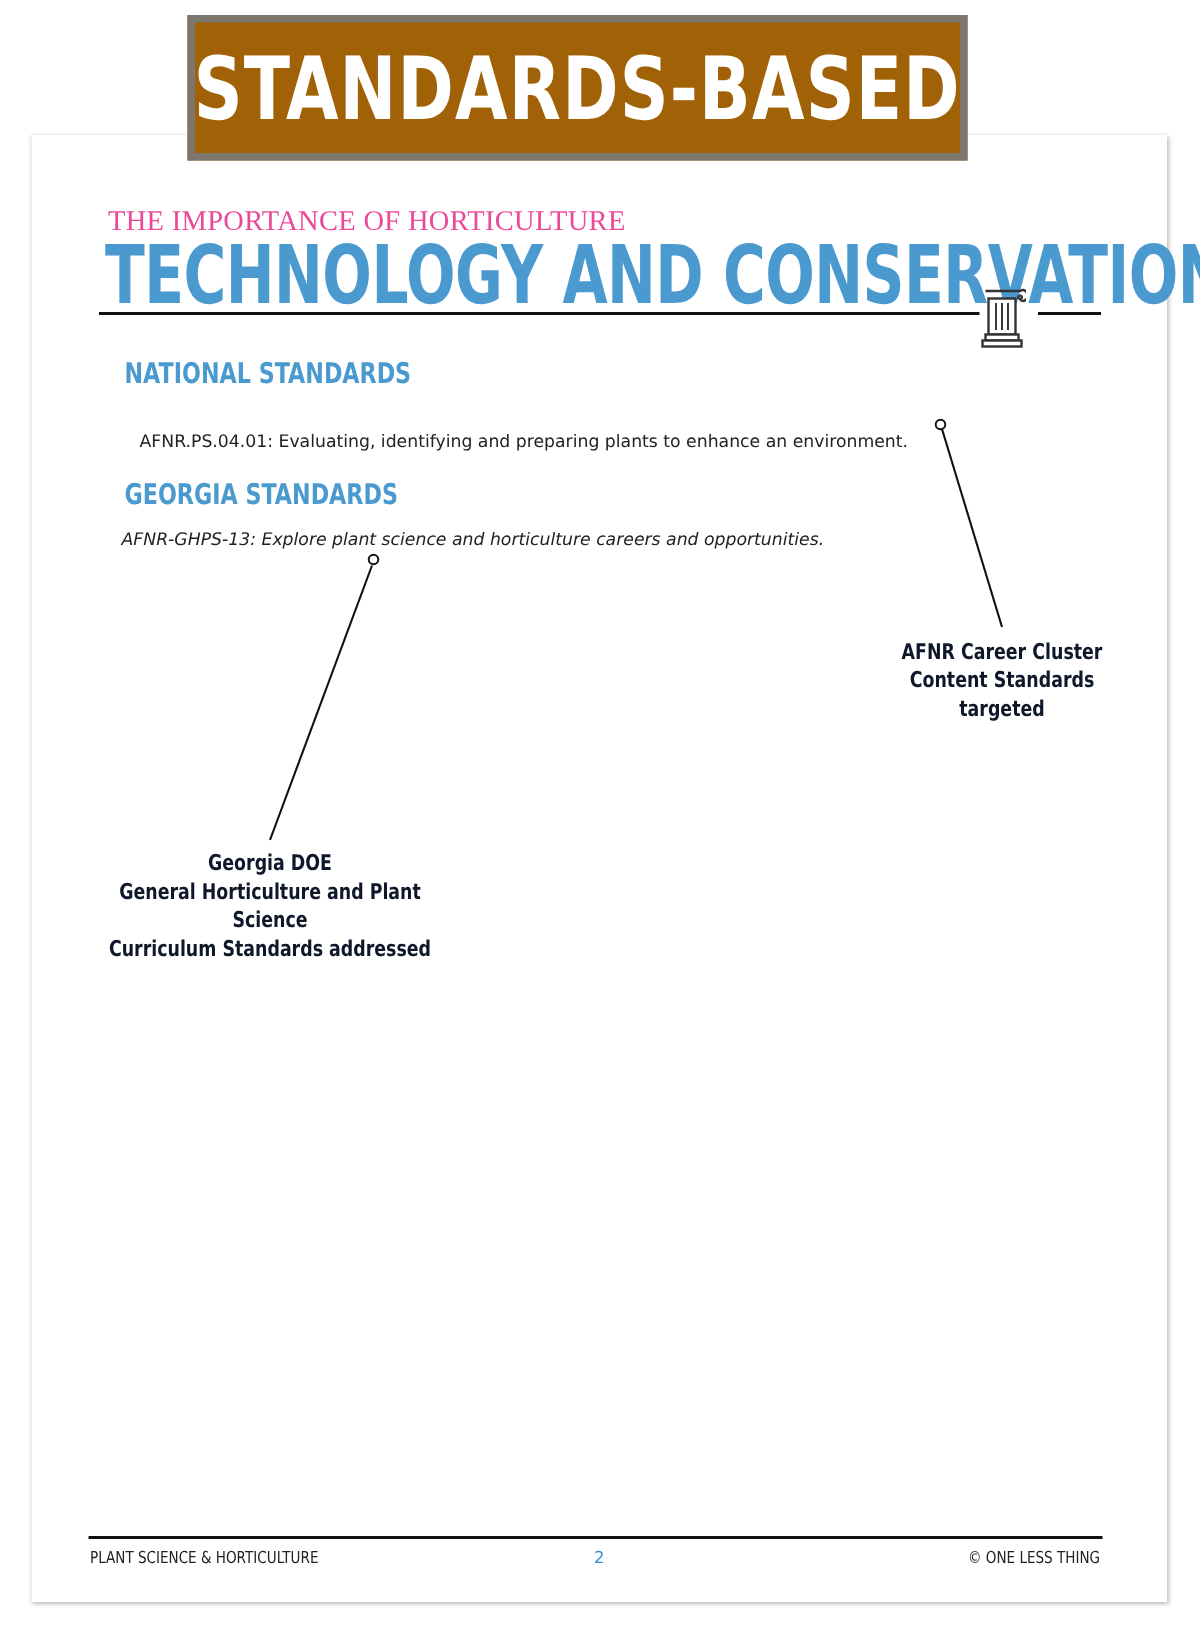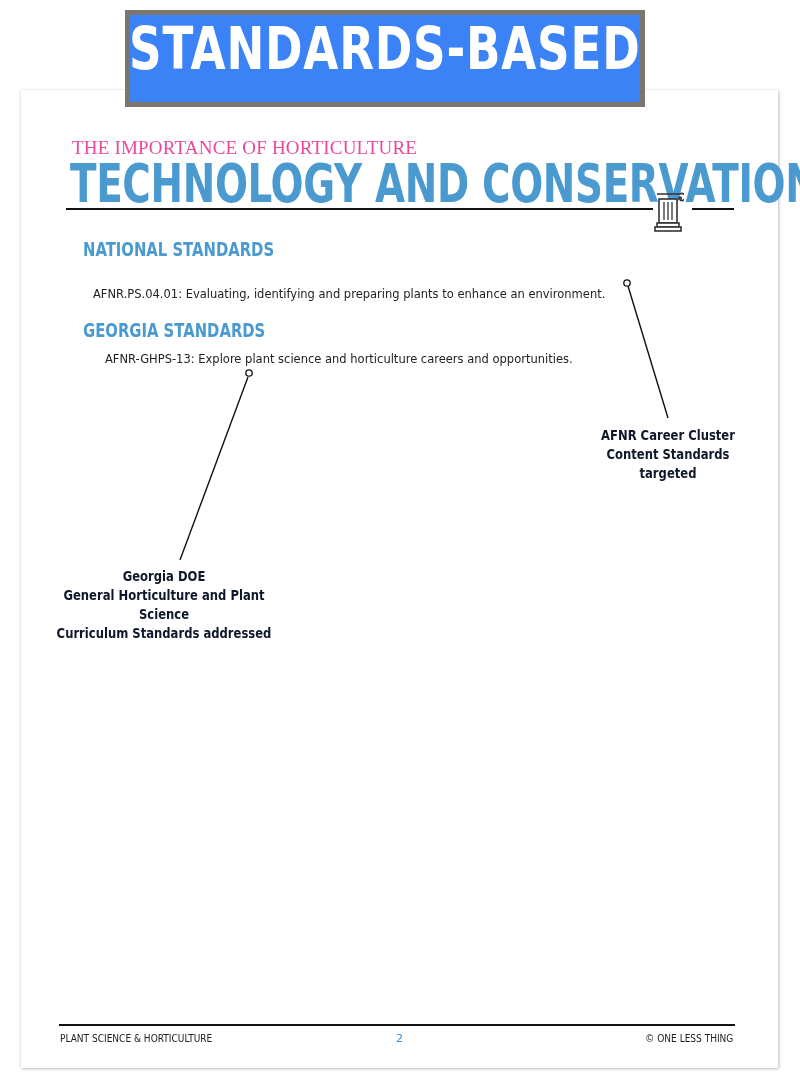--- a/index.html
+++ b/index.html
@@ -1,20 +1,20 @@
 <!DOCTYPE html>
 <html><head>
 <meta charset="utf-8">
 <style>
   html, body { margin:0; padding:0; }
   body { width:800px; height:1083px; background:#ffffff; position:relative; overflow:hidden; font-family:"Liberation Sans", sans-serif; }
   .page { position:absolute; left:21px; top:90px; width:757px; height:978px; background:#fff;
           box-shadow: 1px 1px 3px rgba(0,0,0,0.25), -1px 0 2px rgba(0,0,0,0.08); }
-  .banner { position:absolute; left:125px; top:10px; width:520px; height:97px; background:#3b82f6;
-            border:5px solid #7b776d; box-sizing:border-box; display:flex; align-items:flex-start; justify-content:center; z-index:2; }
+  .banner { position:absolute; left:125px; top:10px; width:520px; height:97px; background:#a16207;
+            border:5px solid #7b776d; box-sizing:border-box; display:flex; align-items:center; justify-content:center; z-index:2; }
   .banner span { color:#fff; font-family:"DejaVu Sans", sans-serif; font-weight:bold; font-size:58px; letter-spacing:1px;
                  transform:scaleX(0.78); display:inline-block; white-space:nowrap; }
   .subtitle { position:absolute; left:72px; top:137px; font-family:"Liberation Serif", serif; font-size:19px; color:#ec4899; letter-spacing:0.2px; }
   .title { position:absolute; left:70px; top:152px; font-family:"DejaVu Sans", sans-serif; font-weight:bold; font-size:54px;
            color:#4a9ad0; white-space:nowrap; transform:scaleX(0.72); transform-origin:left top; letter-spacing:-0.5px; }
   .rule-left { position:absolute; left:66px; top:208px; width:587px; height:2px; background:#111; }
   .rule-right { position:absolute; left:692px; top:208px; width:42px; height:2px; background:#111; }
   .pillar { position:absolute; left:654px; top:190px; width:30px; height:42px; }
   .sec-head { position:absolute; font-family:"DejaVu Sans", sans-serif; font-weight:bold; font-size:19px; color:#4a9ad0;
               transform:scaleX(0.78); transform-origin:left top; white-space:nowrap; }
@@ -49,36 +49,36 @@
   <line x1="14" y1="12" x2="14" y2="30" stroke="#333" stroke-width="1.3"></line>
   <line x1="18" y1="12" x2="18" y2="30" stroke="#333" stroke-width="1.3"></line>
   <rect x="3" y="33" width="22" height="4" fill="#fff" stroke="#333" stroke-width="1.6"></rect>
   <rect x="1" y="37" width="26" height="4" fill="#fff" stroke="#333" stroke-width="1.6"></rect>
 </svg>
 
 <div class="sec-head" style="left:83px; top:238px;">NATIONAL STANDARDS</div>
 <div class="std" style="left:93px; top:287px;">AFNR.PS.04.01: Evaluating, identifying and preparing plants to enhance an environment.</div>
 
 <div class="sec-head" style="left:83px; top:319px;">GEORGIA STANDARDS</div>
-<div class="std" style="left:105px; top:352px;">AFNR-GHPS-13: Explore plant science and horticulture careers and opportunities.</div>
+<div class="std" style="left:81px; top:352px;font-style:italic;">AFNR-GHPS-13: Explore plant science and horticulture careers and opportunities.</div>
 
 <svg class="lines" width="800" height="1083">
   <line x1="628" y1="286" x2="668" y2="418" stroke="#111" stroke-width="1.4"></line>
   <circle cx="627" cy="283" r="3.2" fill="#fff" stroke="#111" stroke-width="1.3"></circle>
   <line x1="248" y1="377" x2="180" y2="560" stroke="#111" stroke-width="1.4"></line>
   <circle cx="249" cy="373" r="3.2" fill="#fff" stroke="#111" stroke-width="1.3"></circle>
 </svg>
 
 <div class="callout" style="left:568px; top:426px; width:200px;">
   <div>AFNR Career Cluster</div>
   <div>Content Standards</div>
   <div>targeted</div>
 </div>
 
-<div class="callout" style="left:14px; top:567px; width:300px;">
+<div class="callout" style="left:30px; top:567px; width:300px;">
   <div>Georgia DOE</div>
   <div>General Horticulture and Plant Science</div>
   <div>Curriculum Standards addressed</div>
 </div>
 
 <div class="footer-rule"></div>
 <div class="footer left">PLANT SCIENCE &amp; HORTICULTURE</div>
 <div class="footer center">2</div>
 <div class="footer right">© ONE LESS THING</div>
 

